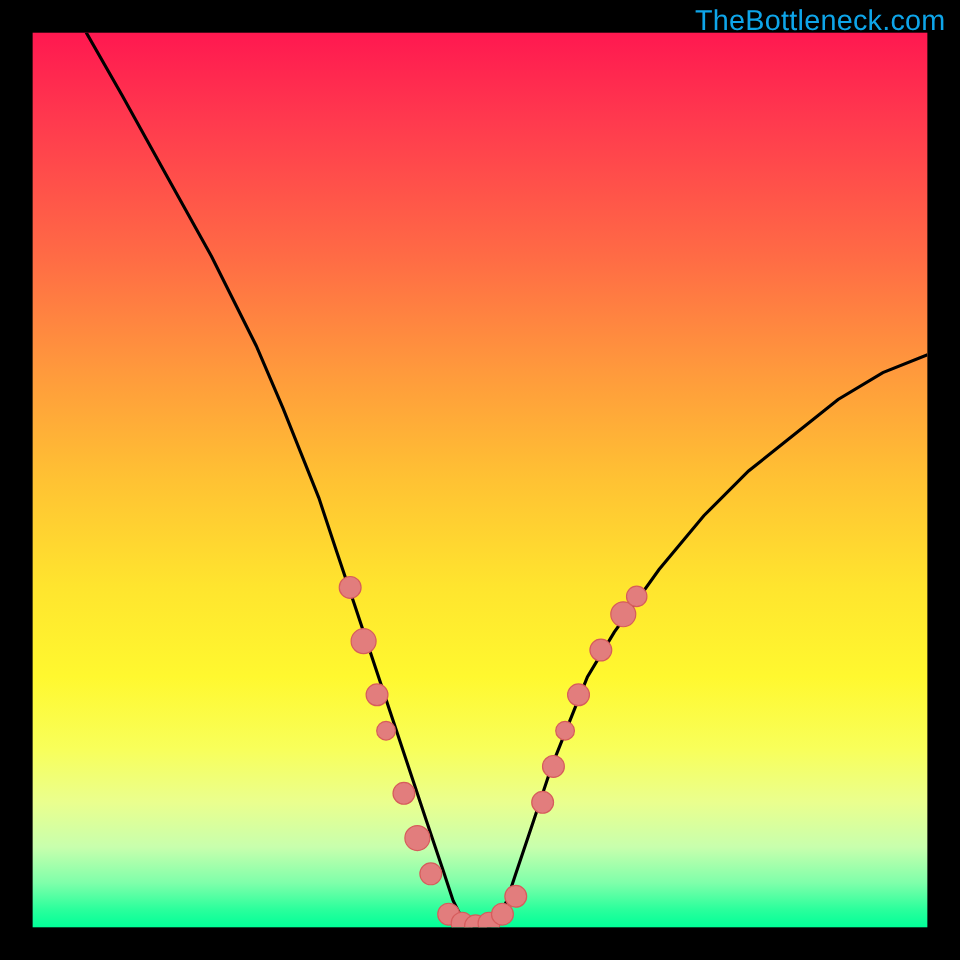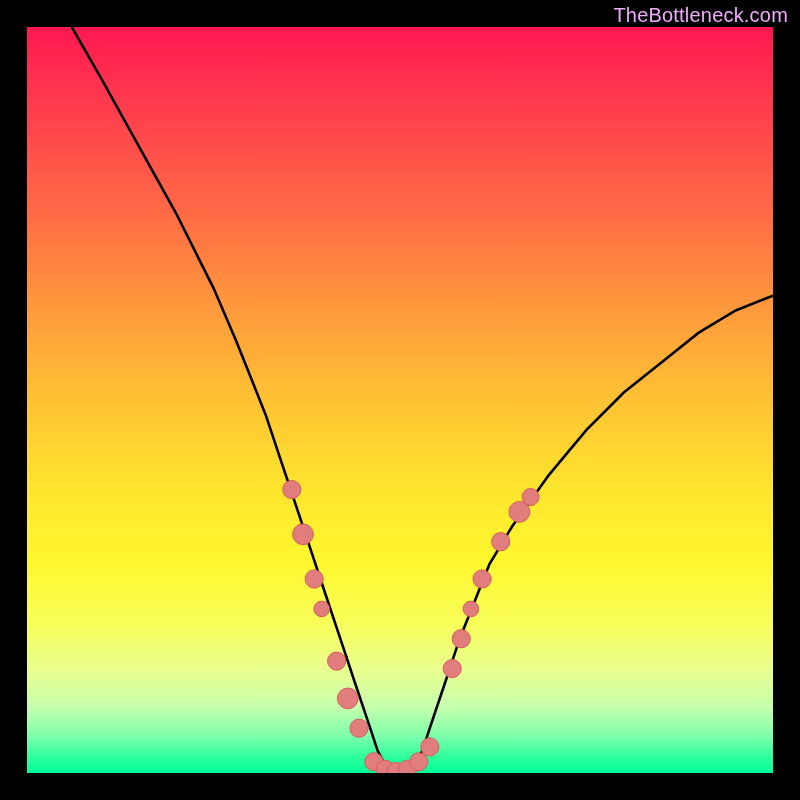--- a/index.html
+++ b/index.html
@@ -54,22 +54,22 @@
     position: absolute;
     left: 0;
     top: 0;
     width: 746px;
     height: 746px;
   }
   .watermark {
     position: absolute;
     top: 4px;
     right: 12px;
-    color: #f0abfc;
-    font-size: 20px;
+    color: #0ea5e9;
+    font-size: 24px;
     font-weight: 500;
     letter-spacing: 0.2px;
   }
 </style>
 </head>
 <body>
 
 <div class="frame">
 
   <div class="plot">

